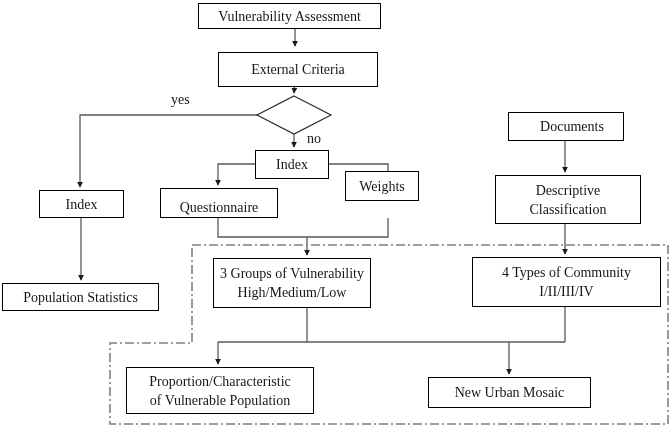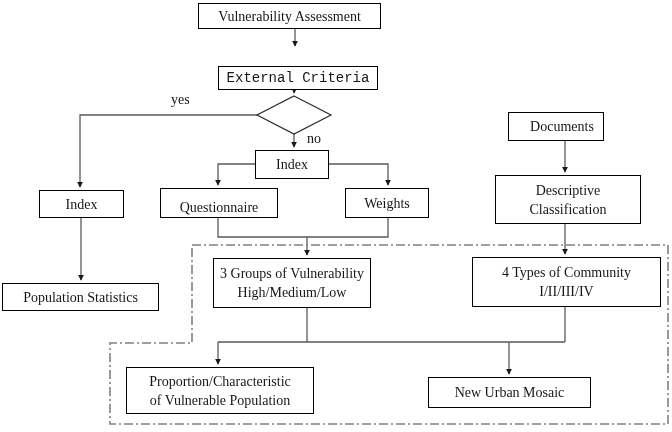--- a/index.html
+++ b/index.html
@@ -9,27 +9,27 @@
   }
   #wires{position:absolute;left:0;top:0;width:672px;height:432px;}
   .node{
     position:absolute;box-sizing:border-box;background:#ffffff;border:1px solid #000000;
     display:flex;flex-direction:column;align-items:center;justify-content:center;
     text-align:center;font-size:14px;line-height:19px;white-space:nowrap;
   }
   .lbl{position:absolute;font-size:14px;line-height:15px;background:transparent;}
   
   #n-va{left:198px;top:3px;width:183px;height:26px;}
-  #n-ec{left:218px;top:66px;width:160px;height:24px;font-family:Liberation Mono, monospace;}
+  #n-ec{left:218px;top:52px;width:160px;height:35px;}
   #n-index-mid{left:255px;top:150px;width:74px;height:29px;}
   #n-questionnaire{left:160px;top:188px;width:118px;height:30px;justify-content:flex-end;}
-  #n-weights{left:345px;top:188px;width:84px;height:30px;justify-content:center;}
+  #n-weights{left:345px;top:171px;width:74px;height:30px;justify-content:center;}
   #n-index-left{left:39px;top:190px;width:85px;height:28px;}
   #n-popstats{left:2px;top:283px;width:157px;height:28px;}
-  #n-documents{left:508px;top:112px;width:96px;height:29px;padding-left:12px;}
+  #n-documents{left:508px;top:112px;width:116px;height:29px;padding-left:12px;}
   #n-descclass{left:495px;top:175px;width:146px;height:49px;font-family:Liberation Serif, serif;}
   #n-3groups{left:213px;top:258px;width:158px;height:50px;}
   #n-4types{left:472px;top:257px;width:189px;height:50px;}
   #n-proportion{left:126px;top:367px;width:188px;height:47px;}
   #n-mosaic{left:428px;top:377px;width:163px;height:31px;}
   #lbl-yes{left:171px;top:92px;}
   #lbl-no{left:307px;top:131px;}
 </style>
 </head>
 <body>

